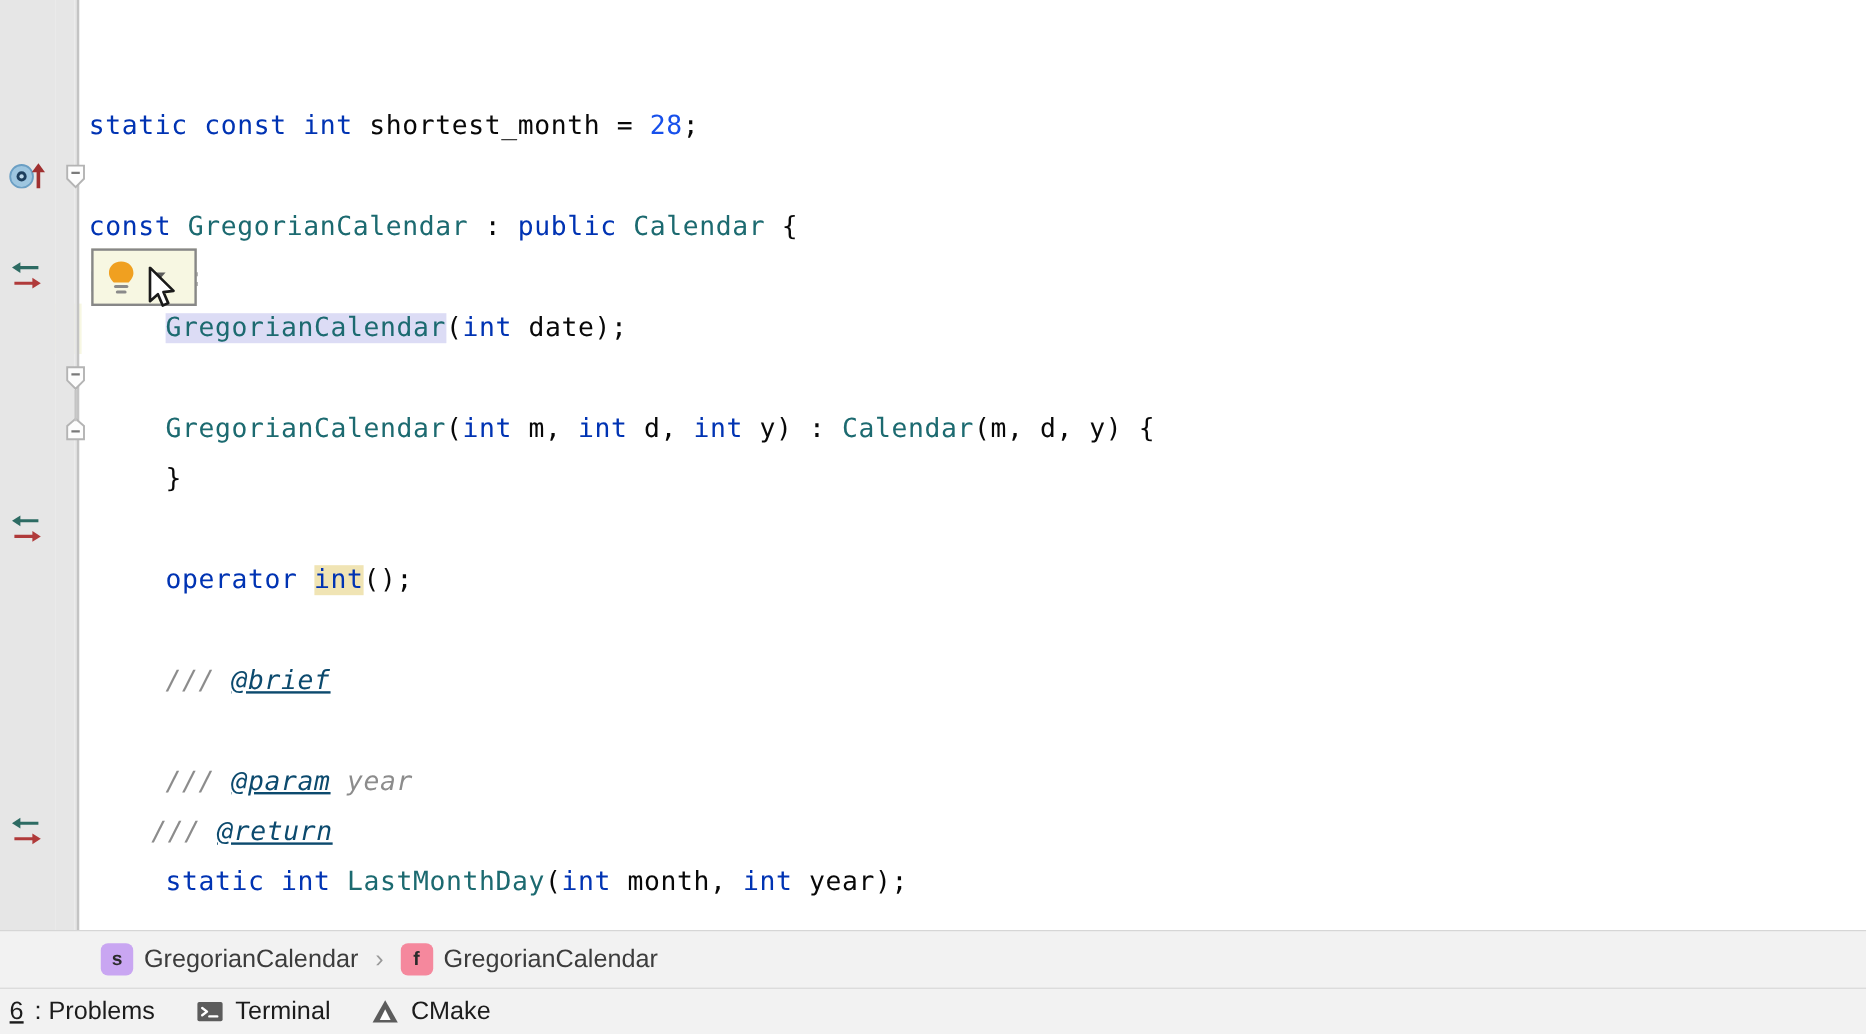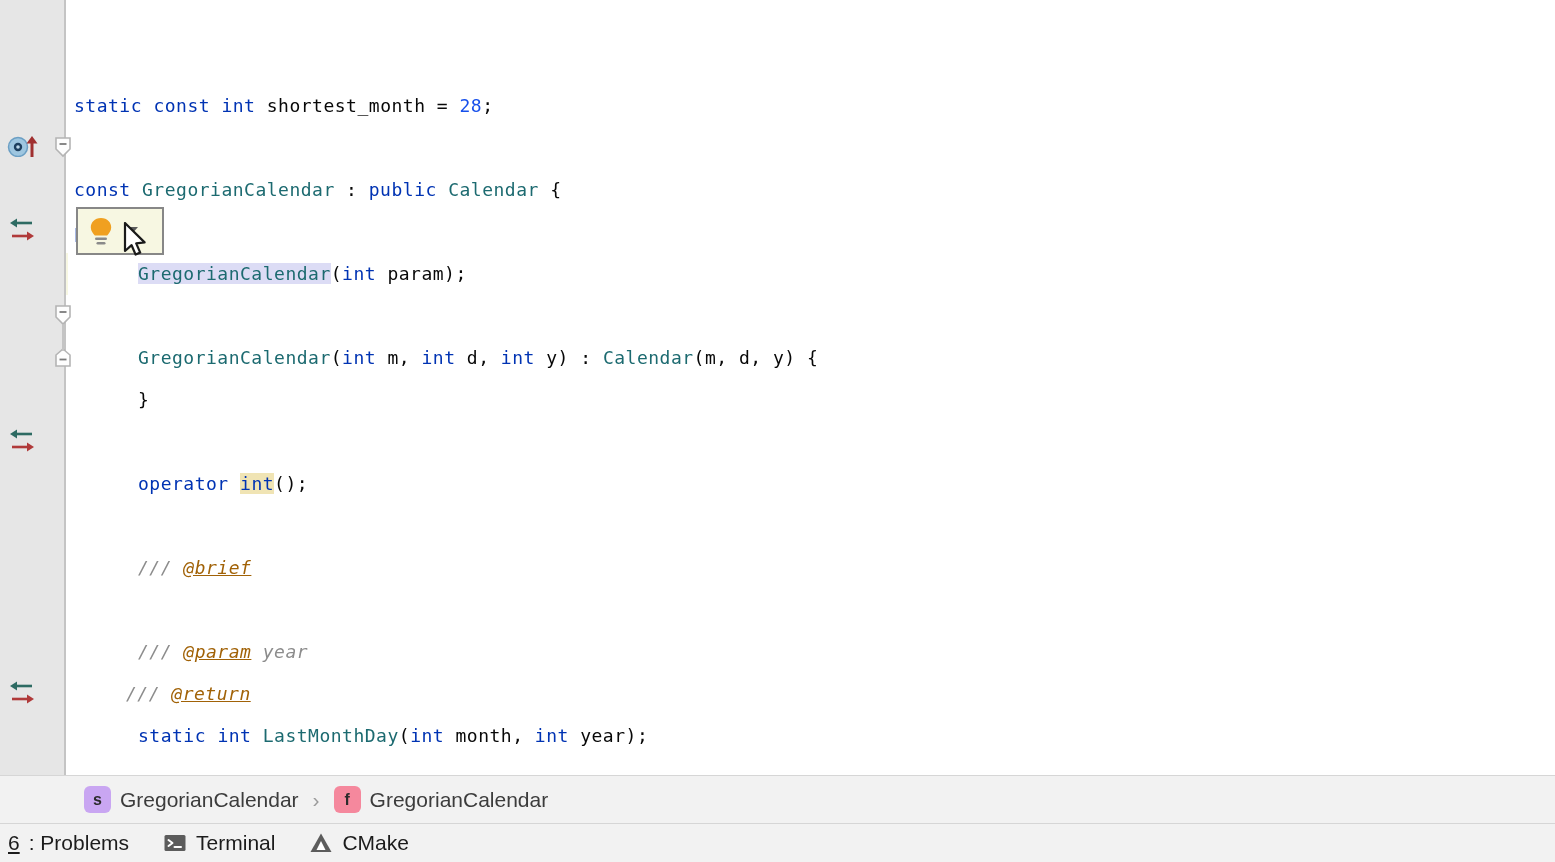--- a/index.html
+++ b/index.html
@@ -62,41 +62,41 @@
 
   
   .line {
     position: absolute;
     left: 0;
     width: 100%;
     height: 42px;
     line-height: 42px;
     white-space: pre;
     font-family: "DejaVu Sans Mono", "Liberation Mono", monospace;
-    font-size: 18px;
+    font-size: 22px;
     letter-spacing: 0.5px;
     color: #080808;
   }
   .code-text { position: absolute; left: 74px; }
 
   
   .caret-row {
     position: absolute;
     left: 0; right: 0;
     height: 42px;
     background: #f7f7e2;
   }
 
   
   .kw   { color: #0033b3; }
   .num  { color: #1750eb; }
   .type { color: #1c6a70; }
   .plain{ color: #080808; }
   .doc  { color: #8c8c8c; font-style: italic; }
-  .doctag { color: #a16207; font-style: italic; text-decoration: underline; }
+  .doctag { color: #0c4a6e; font-style: italic; text-decoration: underline; }
 
   .sel-ident { background: #dcdcf5; color: #1c6a70; }
   .hl-usage  { background: #f0e4b4; }
 
   
   .gicon { position: absolute; }
 
   .class-marker { width: 22px; height: 22px; }
   .overrides-arrows { width: 26px; height: 30px; }
   .fold-mark { width: 18px; height: 22px; }
@@ -202,21 +202,21 @@
 
     <div class="gutter"></div>
     <div class="gutter-annot"></div>
     <div class="fold-strip"></div>
     <div class="text-area" id="text-area">
         <div class="line" style="top: 43px;"><span class="code-text" style="left: 70px;"></span></div>
         <div class="line" style="top: 85px;"><span class="code-text" style="left: 6px;"><span class="kw">static</span><span class="plain"> </span><span class="kw">const</span><span class="plain"> </span><span class="kw">int</span><span class="plain"> shortest_month = </span><span class="num">28</span><span class="plain">;</span></span></div>
         <div class="line" style="top: 127px;"><span class="code-text" style="left: 70px;"></span></div>
         <div class="line" style="top: 169px;"><span class="code-text" style="left: 6px;"><span class="kw">const</span><span class="plain"> </span><span class="type">GregorianCalendar</span><span class="plain"> : </span><span class="kw">public</span><span class="plain"> </span><span class="type">Calendar</span><span class="plain"> {</span></span></div>
         <div class="line" style="top: 211px;"><span class="code-text" style="left: 6px;"><span class="kw">public</span><span class="plain">:</span></span></div>
-        <div class="line" style="top: 253px;"><span class="code-text" style="left: 70px;"><span class="sel-ident">GregorianCalendar</span><span class="plain">(</span><span class="kw">int</span><span class="plain"> param);</span></span></div>
+        <div class="line" style="top: 253px;"><span class="code-text" style="left: 70px;"><span class="sel-ident">GregorianCalendar</span><span class="plain">(</span><span class="kw">int</span><span class="plain"> date);</span></span></div>
         <div class="line" style="top: 295px;"><span class="code-text" style="left: 70px;"></span></div>
         <div class="line" style="top: 337px;"><span class="code-text" style="left: 70px;"><span class="type">GregorianCalendar</span><span class="plain">(</span><span class="kw">int</span><span class="plain"> m, </span><span class="kw">int</span><span class="plain"> d, </span><span class="kw">int</span><span class="plain"> y) : </span><span class="type">Calendar</span><span class="plain">(m, d, y) {</span></span></div>
         <div class="line" style="top: 379px;"><span class="code-text" style="left: 70px;"><span class="plain">}</span></span></div>
         <div class="line" style="top: 421px;"><span class="code-text" style="left: 70px;"></span></div>
         <div class="line" style="top: 463px;"><span class="code-text" style="left: 70px;"><span class="kw">operator</span><span class="plain"> </span><span class="hl-usage kw">int</span><span class="plain">();</span></span></div>
         <div class="line" style="top: 505px;"><span class="code-text" style="left: 70px;"></span></div>
         <div class="line" style="top: 547px;"><span class="code-text" style="left: 70px;"><span class="doc">/// </span><span class="doctag">@brief</span></span></div>
         <div class="line" style="top: 631px;"><span class="code-text" style="left: 70px;"><span class="doc">/// </span><span class="doctag">@param</span><span class="doc"> year</span></span></div>
         <div class="line" style="top: 673px;"><span class="code-text" style="left: 58px;"><span class="doc">/// </span><span class="doctag">@return</span></span></div>
         <div class="line" style="top: 715px;"><span class="code-text" style="left: 70px;"><span class="kw">static</span><span class="plain"> </span><span class="kw">int</span><span class="plain"> </span><span class="type">LastMonthDay</span><span class="plain">(</span><span class="kw">int</span><span class="plain"> month, </span><span class="kw">int</span><span class="plain"> year);</span></span></div>

